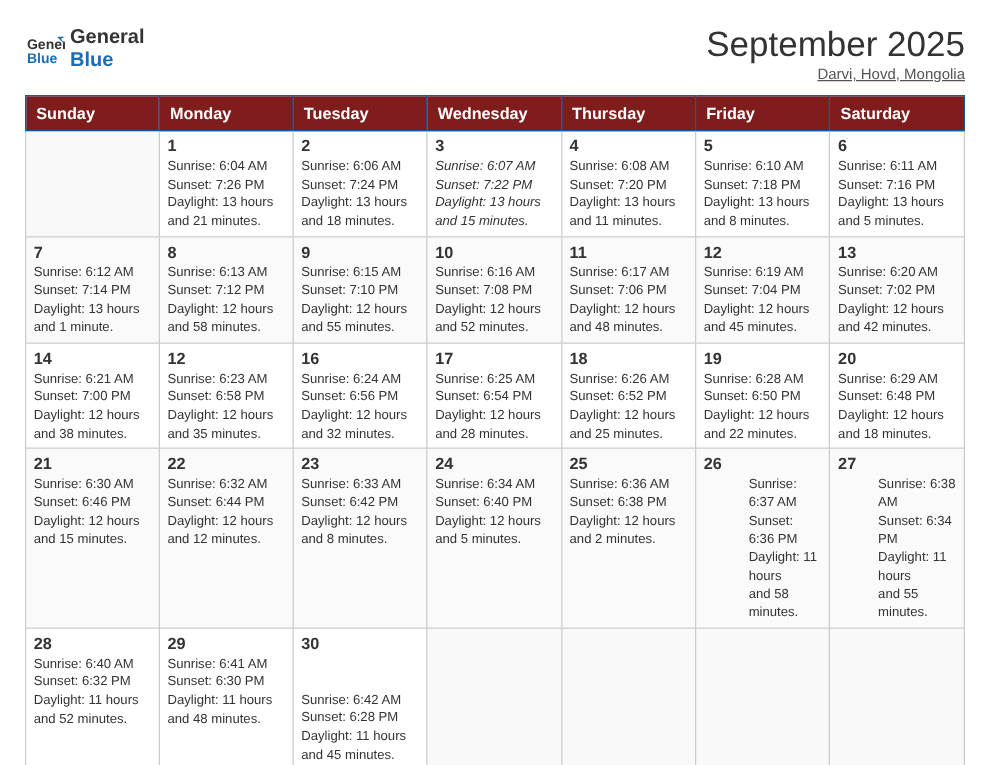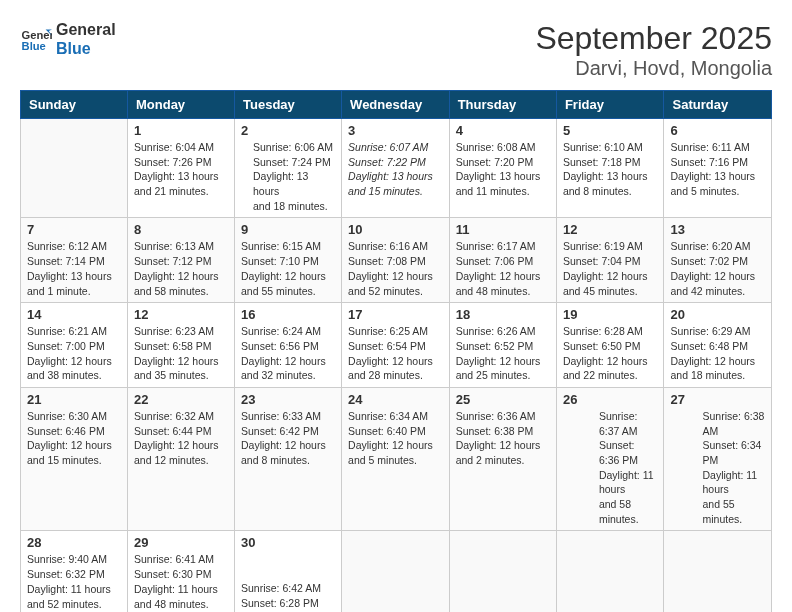--- a/index.html
+++ b/index.html
@@ -22,35 +22,36 @@
       gap: 4px;
     }
     .logo-icon {
       width: 32px;
       height: 32px;
     }
     .title-block {
       text-align: right;
     }
     .month-title {
-      font-size: 32px;
+      font-size: 28px;
       color: #333;
       font-weight: normal;
     }
     .location-title {
-      font-size: 20px;
+      font-size: 12px;
       color: #555;
+      text-decoration: underline;
     }
     .calendar {
       width: 100%;
       border-collapse: collapse;
       border: 1px solid #ccc;
     }
     .calendar th {
-      background-color: #0c4a6e;
+      background-color: #7f1d1d;
       color: #fff;
       text-align: left;
       padding: 6px 8px;
       font-size: 13px;
       border: 1px solid #1558a0;
     }
     .calendar td {
       vertical-align: top;
       border: 1px solid #ccc;
       padding: 4px 6px;
@@ -115,21 +116,21 @@
         <td class="empty-cell"></td>
         <td>
           <div class="day-number">1</div>
           <div class="day-info" style="white-space: pre-line;">Sunrise: 6:04 AM
 Sunset: 7:26 PM
 Daylight: 13 hours
 and 21 minutes.</div>
         </td>
         <td>
           <div class="day-number">2</div>
-          <div class="day-info" style="white-space: pre-line; margin-left: 12px;">Sunrise: 6:06 AM
+          <div class="day-info" style="white-space: pre-line;">Sunrise: 6:06 AM
 Sunset: 7:24 PM
 Daylight: 13 hours
 and 18 minutes.</div>
         </td>
         <td>
           <div class="day-number">3</div>
           <div class="day-info" style="white-space: pre-line; font-style: italic;">Sunrise: 6:07 AM
 Sunset: 7:22 PM
 Daylight: 13 hours
 and 15 minutes.</div>
@@ -305,21 +306,21 @@
           <div class="day-number">27</div>
           <div class="day-info" style="white-space: pre-line; margin-left: 32px;">Sunrise: 6:38 AM
 Sunset: 6:34 PM
 Daylight: 11 hours
 and 55 minutes.</div>
         </td>
       </tr>
       <tr>
         <td>
           <div class="day-number">28</div>
-          <div class="day-info" style="white-space: pre-line;">Sunrise: 9:40 AM
+          <div class="day-info" style="white-space: pre-line;">Sunrise: 6:40 AM
 Sunset: 6:32 PM
 Daylight: 11 hours
 and 52 minutes.</div>
         </td>
         <td>
           <div class="day-number">29</div>
           <div class="day-info" style="white-space: pre-line;">Sunrise: 6:41 AM
 Sunset: 6:30 PM
 Daylight: 11 hours
 and 48 minutes.</div>

